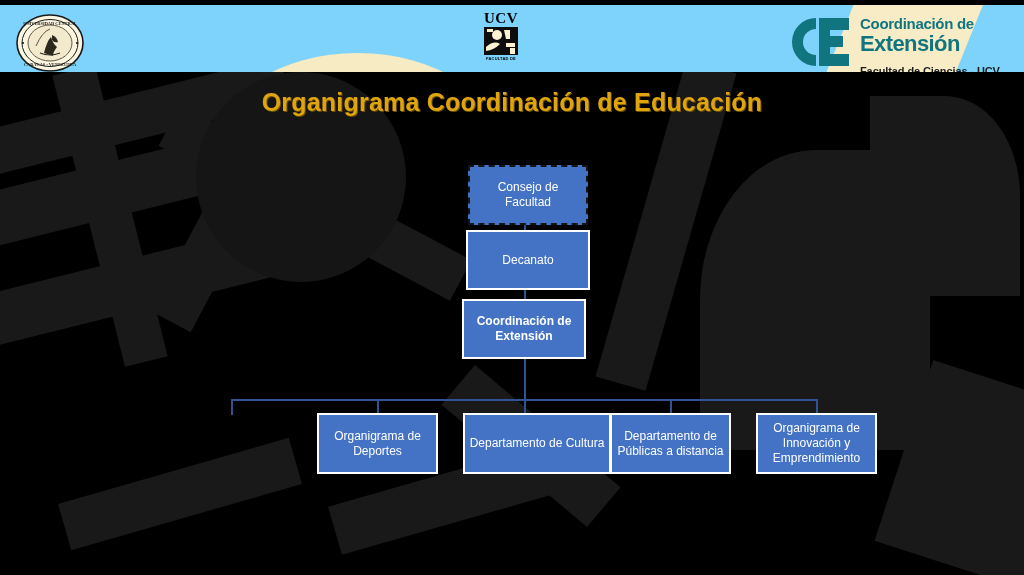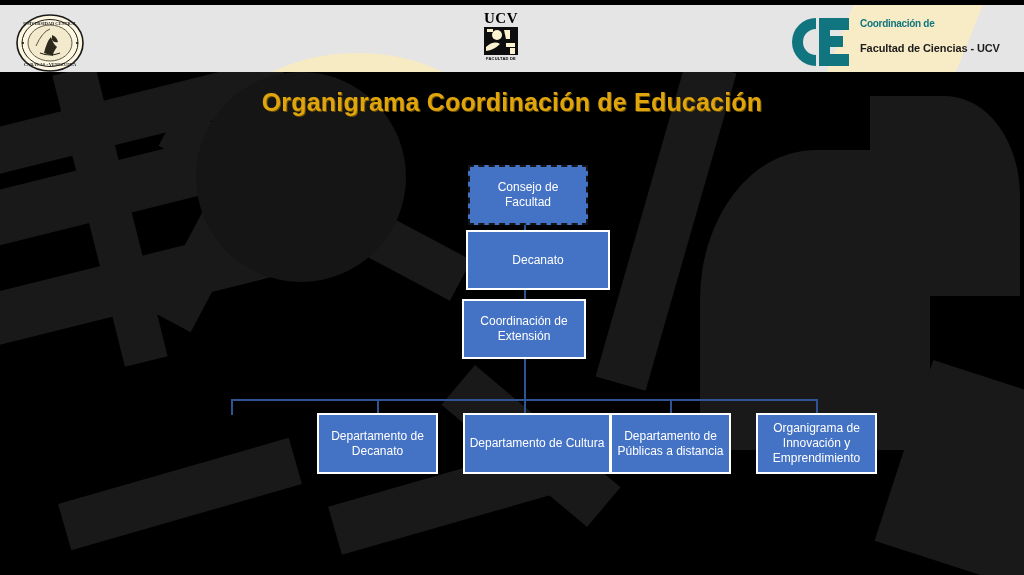--- a/index.html
+++ b/index.html
@@ -15,21 +15,21 @@
   #stage { position:absolute; left:0; top:0; width:1024px; height:575px;
            background:#000; overflow:hidden; }
 
   
   .wm { position:absolute; background:#191919; }
   .wm-soft { position:absolute; background:#151515; }
 
   
   #header {
     position:absolute; left:0; top:5px; width:1024px; height:67px;
-    background:#e5e5e5;
+    background:#7dd3fc;
     overflow:hidden;
   }
   #header .hdr-circle {
     position:absolute; left:215px; top:48px; width:285px; height:190px;
     background:#f6ebc3; border-radius:50%;
   }
   #header .hdr-diag {
     position:absolute; right:70px; top:-40px; width:120px; height:200px;
     background:#f7ecc6; transform:rotate(22deg);
   }
@@ -46,21 +46,21 @@
   #ucv-fc .fc-top { font-size:4px; font-weight:bold; letter-spacing:.2px;
                     line-height:6px; margin-top:1px; }
   #ucv-fc .fc-bot { font-family:"Liberation Serif", serif; font-size:7px;
                     font-weight:bold; letter-spacing:.2px; line-height:8px;
                     border-bottom:1.5px solid #000; display:inline-block; padding:0 1px; }
 
   
   #ce-logo { position:absolute; left:786px; top:11px; width:222px; height:54px; }
   #ce-logo .ce-mark { position:absolute; left:0; top:2px; width:68px; height:48px; }
   #ce-logo .ce-txt { position:absolute; left:74px; top:0px; width:150px; }
-  #ce-logo .ce-l1 { color:#11757f; font-weight:bold; font-size:10px;
+  #ce-logo .ce-l1 { color:#11757f; font-weight:bold; font-size:15px;
                     line-height:16px; letter-spacing:-.3px; }
   #ce-logo .ce-l2 { color:#11757f; font-weight:bold; font-size:22px;
                     line-height:23px; letter-spacing:-.6px; }
   #ce-logo .ce-l3 { color:#1b1b1b; font-weight:bold; font-size:11px;
                     line-height:12px; letter-spacing:-.1px; margin-top:10px; }
 
   
   #title {
     position:absolute; left:0; top:88px; width:1024px;
     text-align:center; color:#e0a50c;
@@ -153,20 +153,21 @@
         <svg width="68" height="48" viewBox="0 0 68 48">
           <path d="M30 0 A24 24 0 1 0 30 48 L30 37 A13 13 0 1 1 30 11 Z" fill="#11757f"></path>
           <rect x="33" y="0" width="30" height="12" fill="#11757f"></rect>
           <rect x="33" y="18" width="24" height="11" fill="#11757f"></rect>
           <rect x="33" y="36" width="30" height="12" fill="#11757f"></rect>
           <rect x="33" y="0" width="11" height="48" fill="#11757f"></rect>
         </svg>
       </div>
       <div class="ce-txt">
         <div class="ce-l1">Coordinación de</div>
+        <div class="ce-l2">Extensión</div>
         <div class="ce-l3">Facultad de Ciencias - UCV</div>
       </div>
     </div>
   </div>
 
   <div id="title">Organigrama Coordinación de Educación</div>
 
   <div id="chart">
 
     <div class="conn v" style="left:524px; top:218px; height:20px;"></div>
@@ -178,31 +179,31 @@
     <div class="conn v" style="left:231px; top:399px; height:16px;"></div>
     <div class="conn v" style="left:377px; top:399px; height:16px;"></div>
     <div class="conn v" style="left:524px; top:399px; height:16px;"></div>
     <div class="conn v" style="left:670px; top:399px; height:16px;"></div>
     <div class="conn v" style="left:816px; top:399px; height:16px;"></div>
 
     <div class="node dashed" style="left:468px; top:165px; width:120px; height:60px;">
       <span>Consejo de Facultad</span>
     </div>
 
-    <div class="node solid" style="left:466px; top:230px; width:144px; height:60px;justify-content:center;">
+    <div class="node solid" style="left:466px; top:230px; width:124px; height:60px;justify-content:center;">
       <span>Decanato</span>
     </div>
 
-    <div class="node solid" style="left:462px; top:299px; width:124px; height:60px;">
+    <div class="node solid" style="left:462px; top:299px; width:124px; height:60px;font-weight:bold;">
       <span>Coordinación de Extensión</span>
     </div>
 
 
     <div class="node solid" style="left:317px; top:413px; width:121px; height:61px;">
-      <span>Departamento de Decanato</span>
+      <span>Organigrama de Deportes</span>
     </div>
 
     <div class="node solid" style="left:463px; top:413px; width:148px; height:61px;">
       <span>Departamento de Cultura</span>
     </div>
 
     <div class="node solid" style="left:610px; top:413px; width:121px; height:61px;">
       <span>Departamento de Públicas a distancia</span>
     </div>
 

